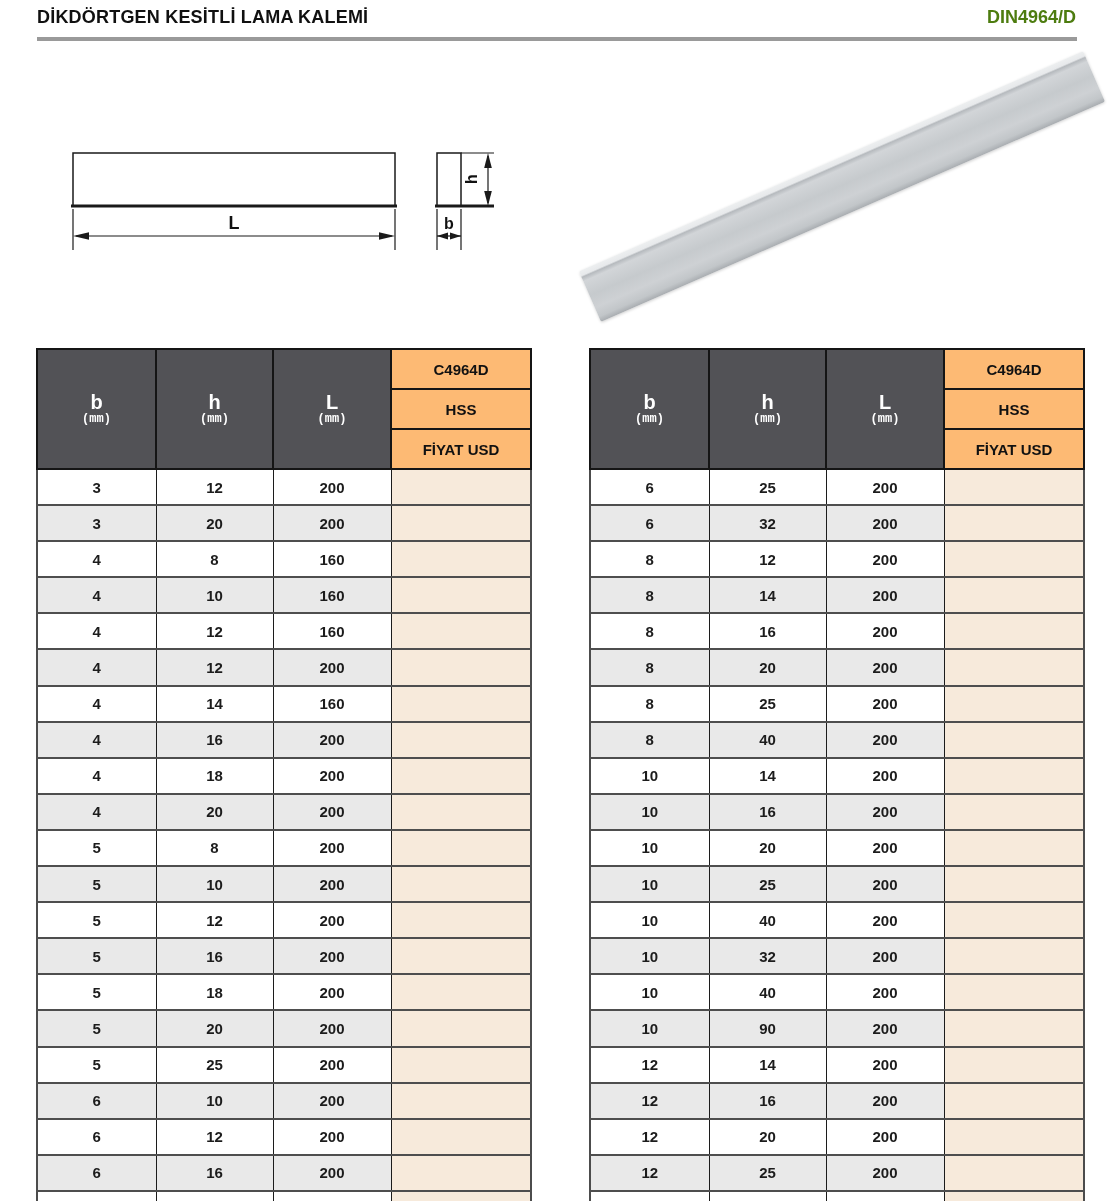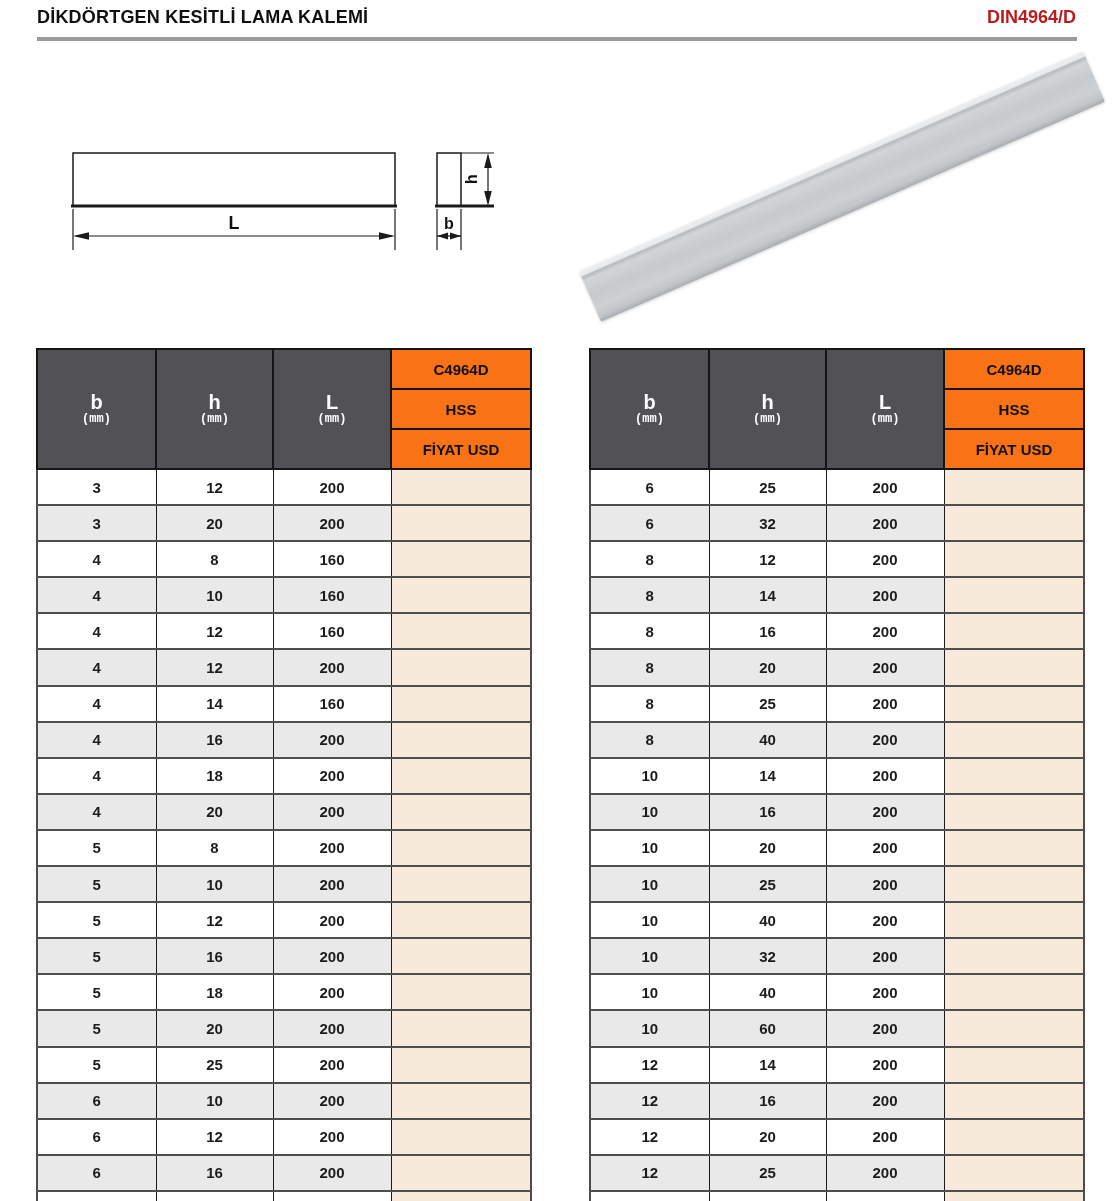--- a/index.html
+++ b/index.html
@@ -5,21 +5,21 @@
   html,body{margin:0;padding:0;background:#ffffff;}
   .page{
     position:relative;width:1113px;height:1201px;background:#ffffff;
     font-family:"Liberation Sans",sans-serif;overflow:hidden;
   }
   .title{
     position:absolute;left:37px;top:7px;font-size:18px;font-weight:bold;
     color:#101010;letter-spacing:.2px;white-space:nowrap;
   }
   .standard{
-    position:absolute;right:37px;top:7px;font-size:18px;font-weight:bold;color:#b91c1c;
+    position:absolute;right:37px;top:7px;font-size:18px;font-weight:bold;color:#4d7c0f;
   }
   .rule{
     position:absolute;left:37px;top:37px;width:1040px;height:4px;background:#9a9a9a;
   }
   
   .drawing{position:absolute;left:36px;top:138px;}
   .drawing line,.drawing rect{stroke:#1a1a1a;}
   .drawing text{font-family:"Liberation Sans",sans-serif;fill:#111;font-weight:bold;}
   
   .photo-wrap{position:absolute;left:575px;top:55px;width:538px;height:266px;}
@@ -36,21 +36,21 @@
   .ptable-wrap.left{left:36px;}
   .ptable-wrap.right{left:589px;}
   table.ptable{border-collapse:collapse;table-layout:fixed;width:494px;border:2px solid #4c4c4c;}
   table.ptable th,table.ptable td{padding:0;text-align:center;vertical-align:middle;}
   th.dimhead{
     background:#525256;color:#ffffff;border:2px solid #151515;height:115px;
   }
   th.dimhead .hl{font-size:20px;line-height:21px;font-weight:bold;}
   th.dimhead .hu{font-size:12px;line-height:13px;font-weight:bold;font-family:Liberation Mono, monospace;}
   th.pricehead{
-    background:#f97316;color:#111;border:2px solid #151515;height:38px;
+    background:#fdba74;color:#111;border:2px solid #151515;height:38px;
     font-size:15px;font-weight:bold;
   }
   tbody td{
     height:34.1px;font-size:15px;font-weight:bold;color:#1c1c1c;
     border-left:1px solid #1c1c1c;border-right:1px solid #1c1c1c;
     border-top:2px solid #4e4e4e;background:#ffffff;
   }
   tbody tr:first-child td{border-top:2px solid #151515;}
   tbody tr.alt td{background:#e9e9e9;}
   tbody td.price{background:#f7eadb !important;}
@@ -375,21 +375,21 @@
             <td class="price"></td>
           </tr>
           <tr>
             <td>10</td>
             <td>40</td>
             <td>200</td>
             <td class="price"></td>
           </tr>
           <tr class="alt">
             <td>10</td>
-            <td>60</td>
+            <td>90</td>
             <td>200</td>
             <td class="price"></td>
           </tr>
           <tr>
             <td>12</td>
             <td>14</td>
             <td>200</td>
             <td class="price"></td>
           </tr>
           <tr class="alt">

